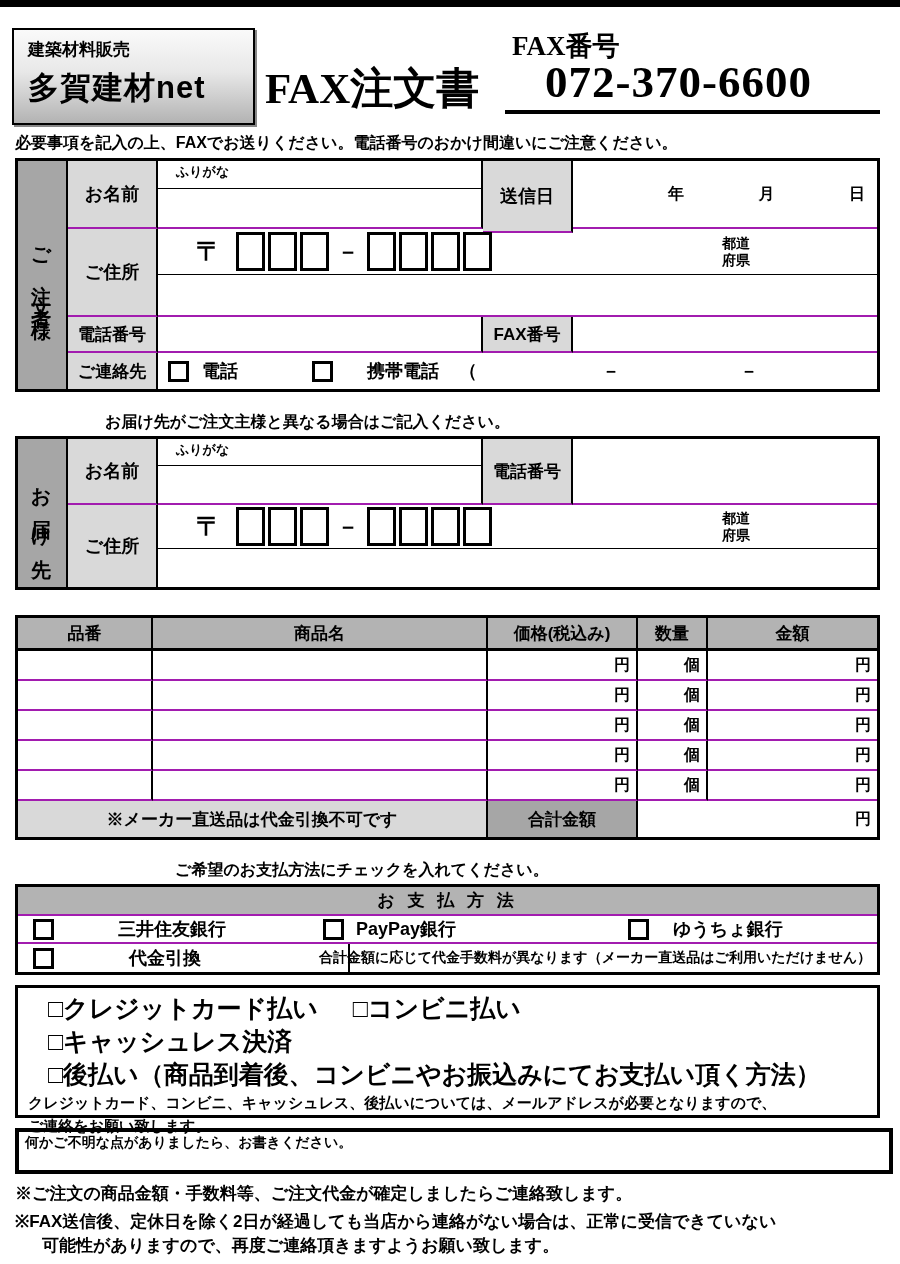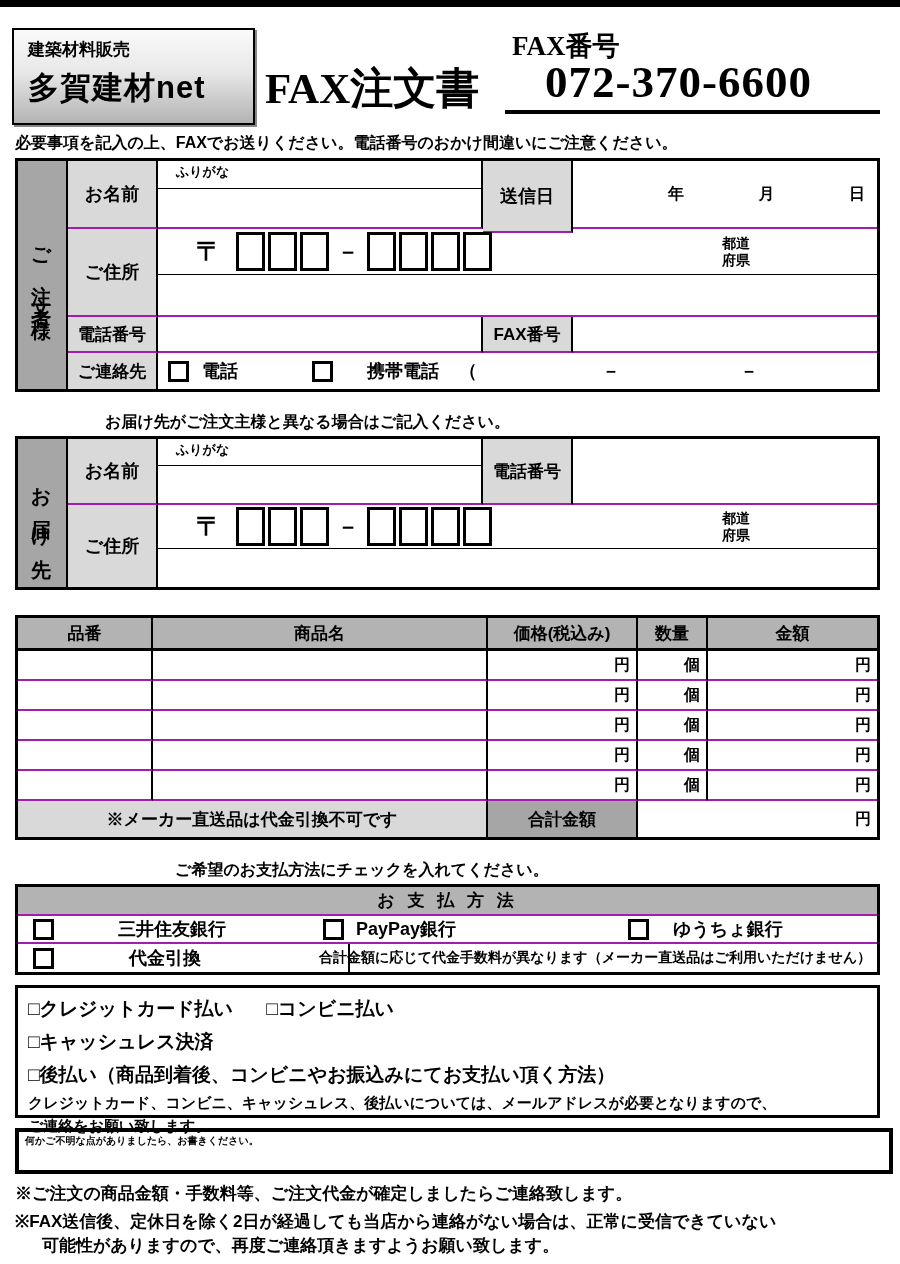--- a/index.html
+++ b/index.html
@@ -41,23 +41,23 @@
   .furi { font-size:13px; padding-left:18px; align-items:flex-start; padding-top:2px; }
   .cb { display:inline-block; width:21px; height:21px; border:3px solid #000; background:#fff; flex:none; }
   .pbox { width:29px; height:39px; border:3px solid #000; background:#fff; margin-right:3px; flex:none; }
   .pmark { font-size:26px; margin:0 14px 0 38px; }
   .pdash { font-size:22px; margin:0 8px 0 5px; }
   .pref { position:absolute; left:548px; top:50%; transform:translateY(-50%); width:60px; text-align:center; font-size:14px; line-height:17px; }
   .hdr { background:#b3b3b3; font-size:17px; }
   .unit { justify-content:flex-end; font-size:16px; padding-right:6px; }
   .banks span.optlbl { font-size:18px; }
   .pay-note { font-size:14px; }
-  .opt-line { font-size:19px; line-height:33px; }
+  .opt-line { font-size:25px; line-height:33px;margin-left:20px; }
   .opt-note { font-size:15px; line-height:23px; }
-  .remarks { position:absolute; left:15px; top:1128px; width:878px; height:46px; border:4px solid #000; font-size:10px; padding:2px 6px; }
+  .remarks { position:absolute; left:15px; top:1128px; width:878px; height:46px; border:4px solid #000; font-size:14px; padding:2px 6px; }
   .fnote { position:absolute; font-size:17px; }
   .cap { position:absolute; font-size:16px; }
 </style>
 </head>
 <body>
 
 <div class="page">
 
   <div class="topbar"></div>
 

